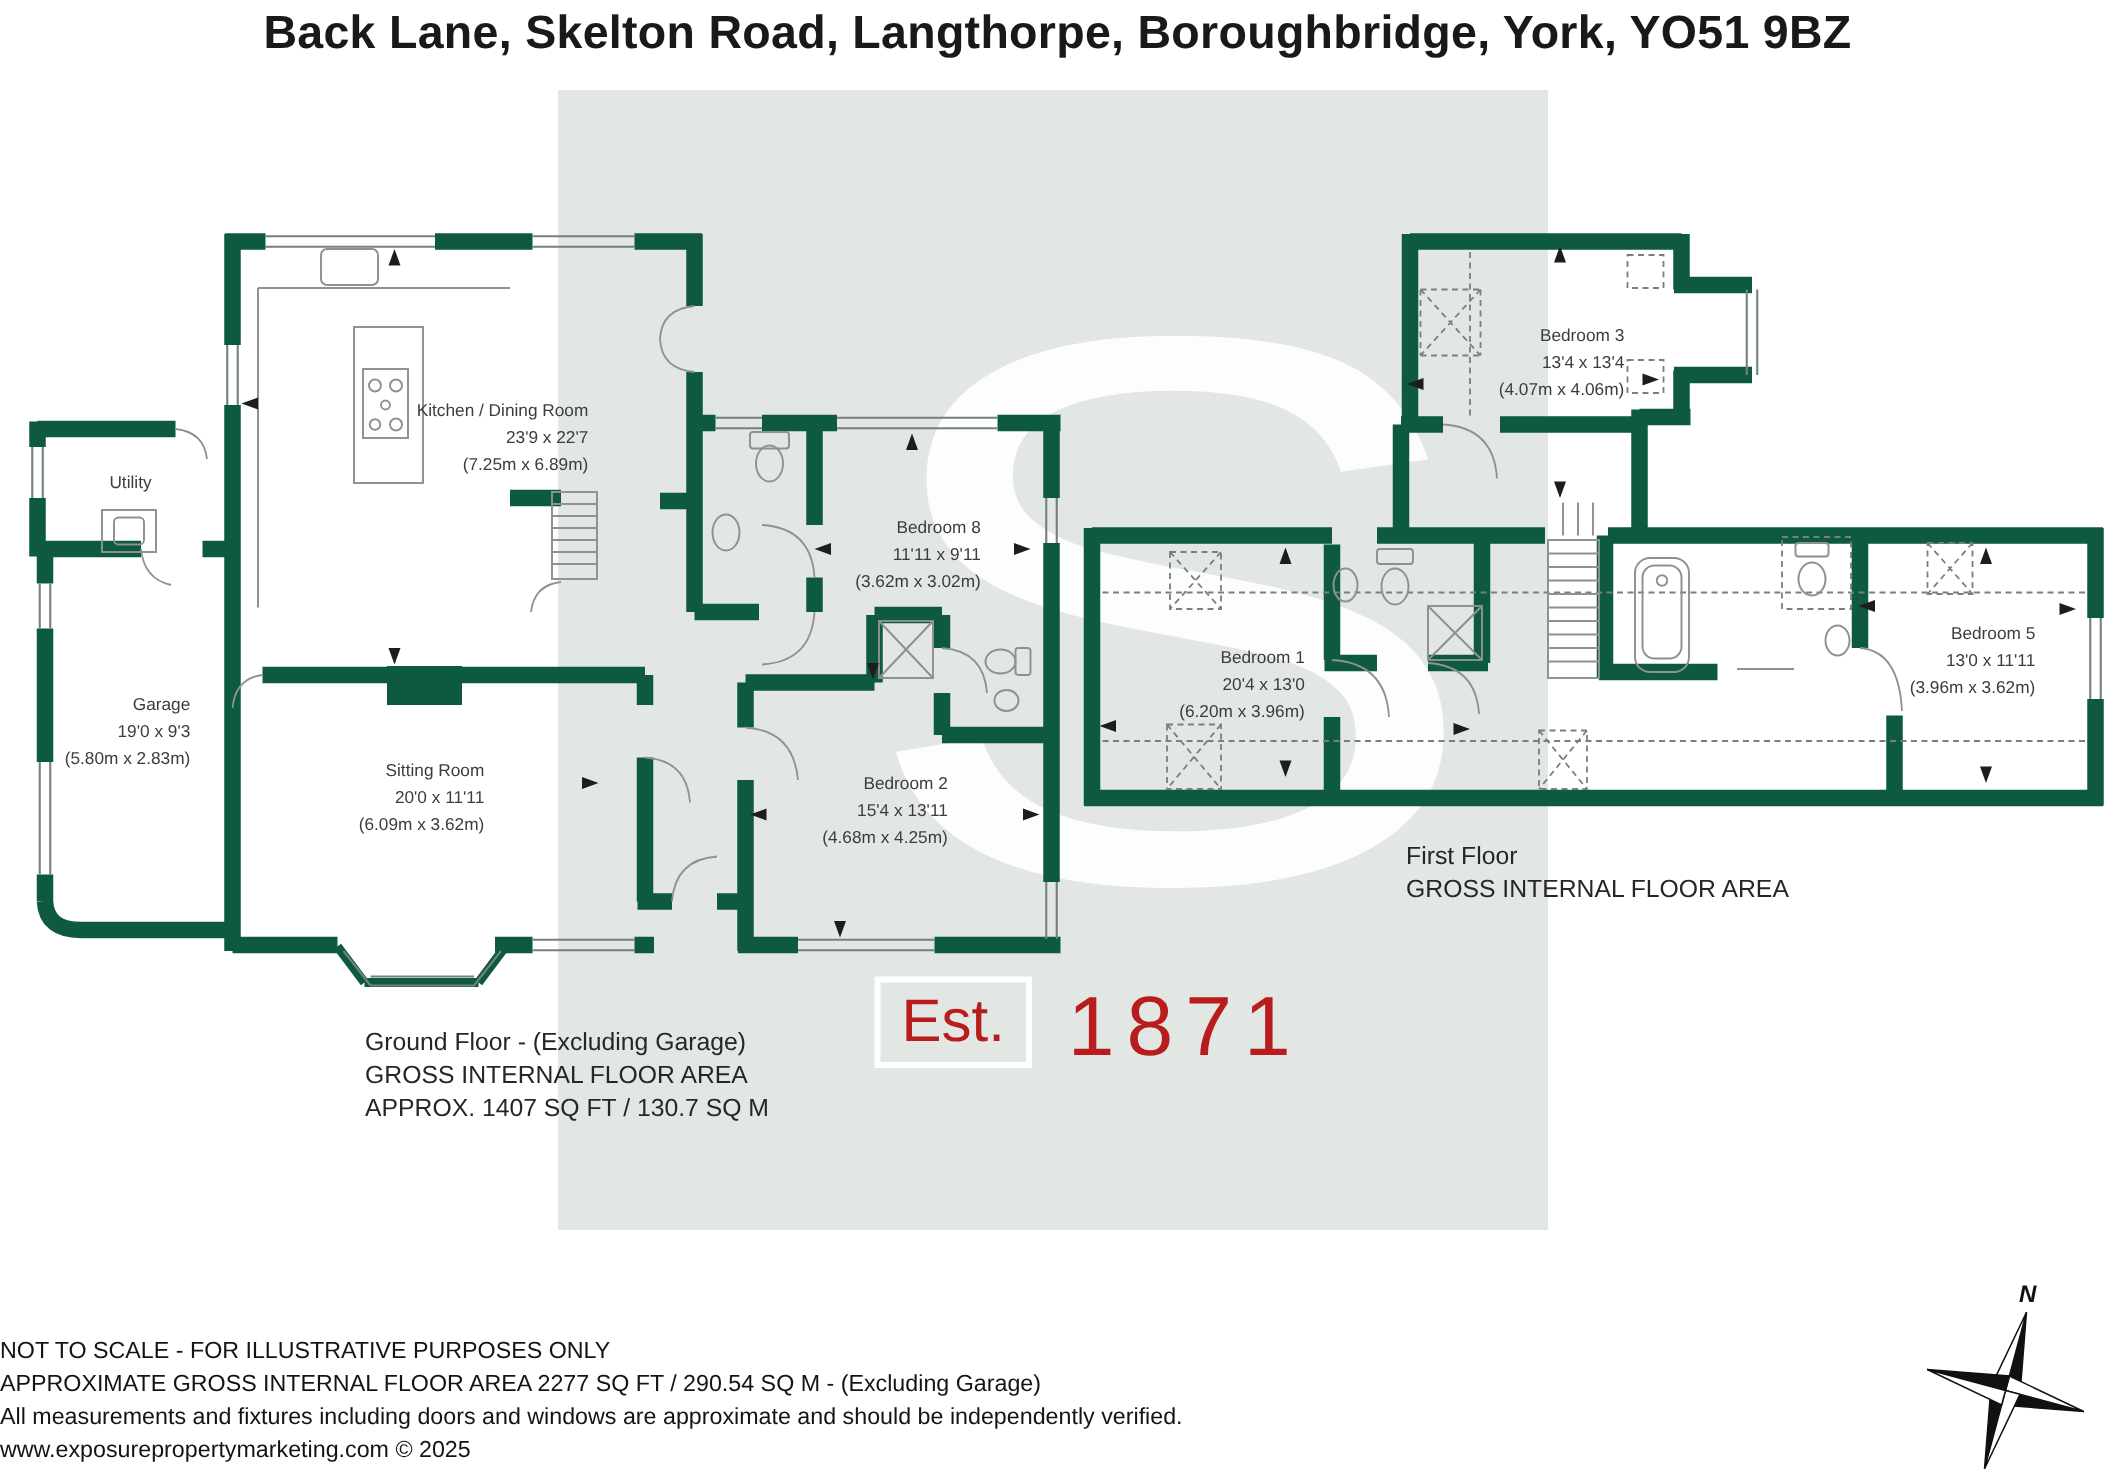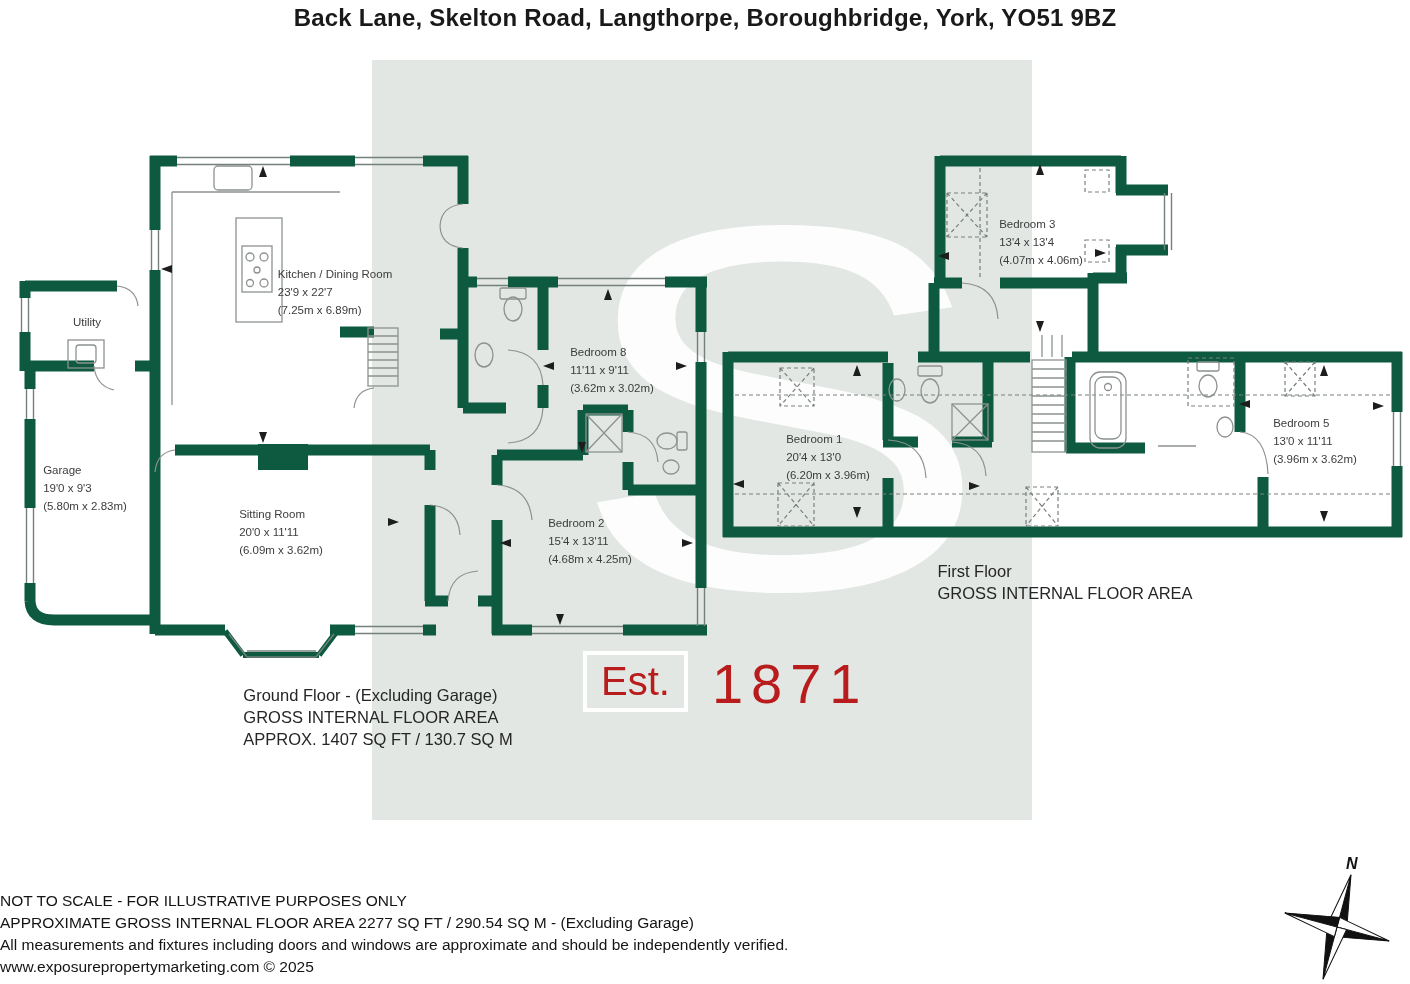--- a/index.html
+++ b/index.html
@@ -4,21 +4,21 @@
 <style>
   :root { --wall:#0d5a41; --band:#e2e7e3; }
   html,body { margin:0; padding:0; }
   body {
     width:1410px; height:984px; position:relative; overflow:hidden;
     background:#ffffff; font-family:"Liberation Sans", sans-serif;
   }
   .abs { position:absolute; }
   .page-title {
     left:0; top:4px; width:1410px; text-align:center;
-    font-size:24px; font-weight:600; color:#191919; letter-spacing:0.2px;
+    font-size:31px; font-weight:600; color:#191919; letter-spacing:0.2px;
   }
   .wm-band { left:372px; top:60px; width:660px; height:760px; background:var(--band); }
   .wm-s {
     left:540px; top:128px; width:480px; height:560px; text-align:center;
     font-size:520px; line-height:560px; font-weight:500;
     color:rgba(255,255,255,0.92); transform:scaleX(1.22);
   }
   .wm-est { left:583px; top:651px; display:flex; align-items:flex-start; gap:24px; color:#b91c1c; }
   .est-box {
     display:inline-block; border:4px solid #fff; padding:4px 14px;
@@ -29,21 +29,21 @@
   .wall { fill:none; stroke:var(--wall); stroke-width:11; }
   .wall-thin { fill:none; stroke:var(--wall); stroke-width:6; }
   .fill-wall { fill:var(--wall); stroke:none; }
   .fix { fill:none; stroke:#8d928f; stroke-width:1.3; }
   .win { fill:none; stroke:#74807b; stroke-width:1.4; }
   .dash { fill:none; stroke:#78807c; stroke-width:1.2; stroke-dasharray:4 3; }
   .arc { fill:none; stroke:#8d928f; stroke-width:1.2; }
   .arrow { fill:#1d1d1d; stroke:none; }
   .star-black { fill:#111; stroke:#111; stroke-width:1; }
   .star-white { fill:#fff; stroke:#111; stroke-width:1; }
-  .room-label { transform:translateX(-50%); text-align:left; font-size:11.5px;
+  .room-label { transform:translateX(-50%); text-align:right; font-size:11.5px;
     line-height:18px; color:#3c3c3c; white-space:nowrap; }
   .floor-summary { transform:translateX(-50%); text-align:left; font-size:16.5px;
     line-height:22px; color:#262626; white-space:nowrap; }
   .footer { left:0; width:1410px; text-align:left; font-size:15.5px;
     line-height:22px; color:#141414; }
   .north-label { font-size:16px; font-weight:bold; font-style:italic; color:#111; }
 </style>
 </head>
 <body>
 

